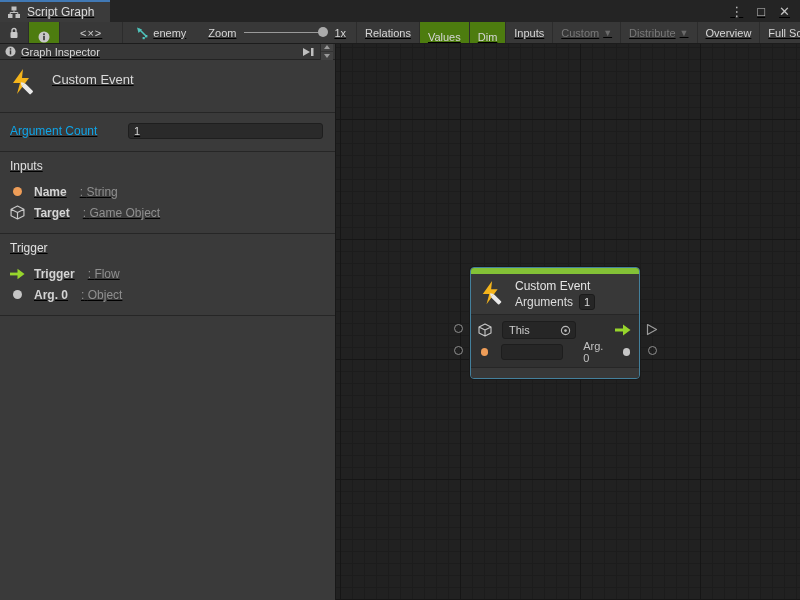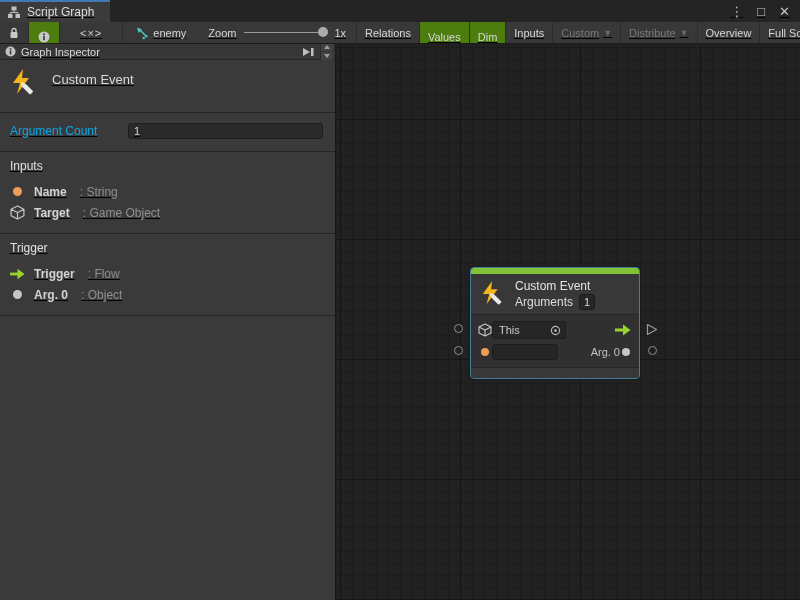--- a/index.html
+++ b/index.html
@@ -86,21 +86,21 @@
   .node { position:absolute; left:134px; top:223px; width:170px; background:#383838;
           border:1px solid #44809C; border-radius:4px; box-shadow:0 0 0 1px #191919; }
   .node-bar { height:6px; background:#83C136; border-radius:3px 3px 0 0; }
   .node-header { height:40px; display:flex; align-items:center; gap:9px; padding:0 9px; }
   .node-header-text { display:flex; flex-direction:column; gap:1px; }
   .node-title { color:#E4E4E4; font-size:12px; }
   .node-args { display:flex; align-items:center; gap:6px; color:#DEDEDE; font-size:12px; }
   .arg-chip { min-width:16px; height:16px; background:#262626; border:1px solid #1B1B1B; border-radius:3px;
               color:#D8D8D8; font-size:11px; display:flex; align-items:center; justify-content:center; padding:0 4px; }
   .node-body { background:#303030; border-top:1px solid #262626; padding:4px 7px; }
-  .node-row { height:22px; display:flex; align-items:center; gap:0; }
+  .node-row { height:22px; display:flex; align-items:center; gap:10px; }
   .dropdown { width:74px; height:18px; background:#262626; border:1px solid #1D1D1D; border-radius:3px;
               display:flex; align-items:center; padding:0 4px 0 6px; color:#CCCCCC; font-size:11px; }
   .dropdown .grow { flex:1; }
   .mini-input { width:66px; height:16px; background:#262626; border:1px solid #1D1D1D; border-radius:3px; }
   .row-grow { flex:1; }
   .arg-label { color:#C2C2C2; font-size:11px; }
   .node-footer { height:11px; background:#383838; border-top:1px solid #262626; border-radius:0 0 3px 3px; }
 
   .out-port { position:absolute; }
   .ring { width:9px; height:9px; border:1px solid #8E8E8E; border-radius:50%; }

